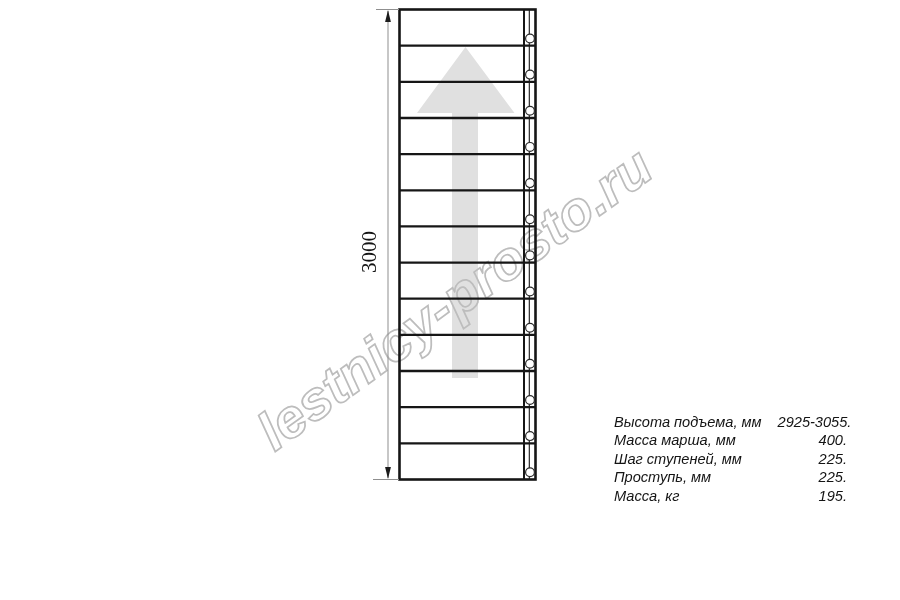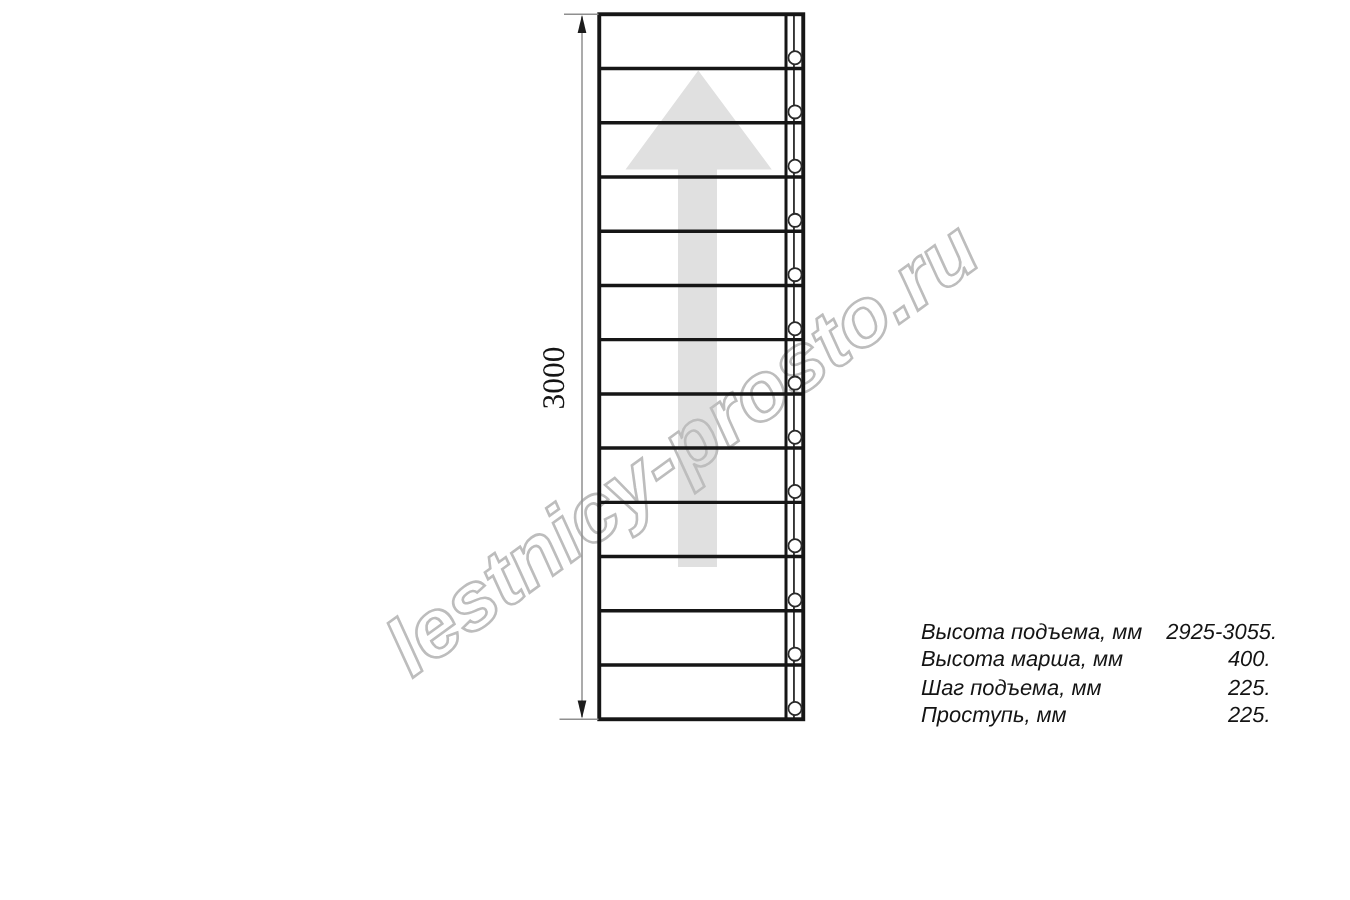--- a/index.html
+++ b/index.html
@@ -107,26 +107,30 @@
       <text class="dim-label" x="371" y="252" transform="rotate(-90 371 252)" text-anchor="middle" dominant-baseline="middle">3000</text>
     </g>
   </svg>
 
   <div class="specs">
     <div class="spec-row">
       <span class="spec-label">Высота подъема, мм</span>
       <span class="spec-value">2925-3055.</span>
     </div>
     <div class="spec-row">
-      <span class="spec-label">Высота марша, мм</span>
+      <span class="spec-label">Масса марша, мм</span>
       <span class="spec-value">400.</span>
     </div>
     <div class="spec-row">
-      <span class="spec-label">Шаг подъема, мм</span>
+      <span class="spec-label">Шаг ступеней, мм</span>
       <span class="spec-value">225.</span>
     </div>
     <div class="spec-row">
       <span class="spec-label">Проступь, мм</span>
       <span class="spec-value">225.</span>
     </div>
+    <div class="spec-row">
+      <span class="spec-label">Масса, кг</span>
+      <span class="spec-value">195.</span>
+    </div>
   </div>
 
 </div>
 
 </body></html>

